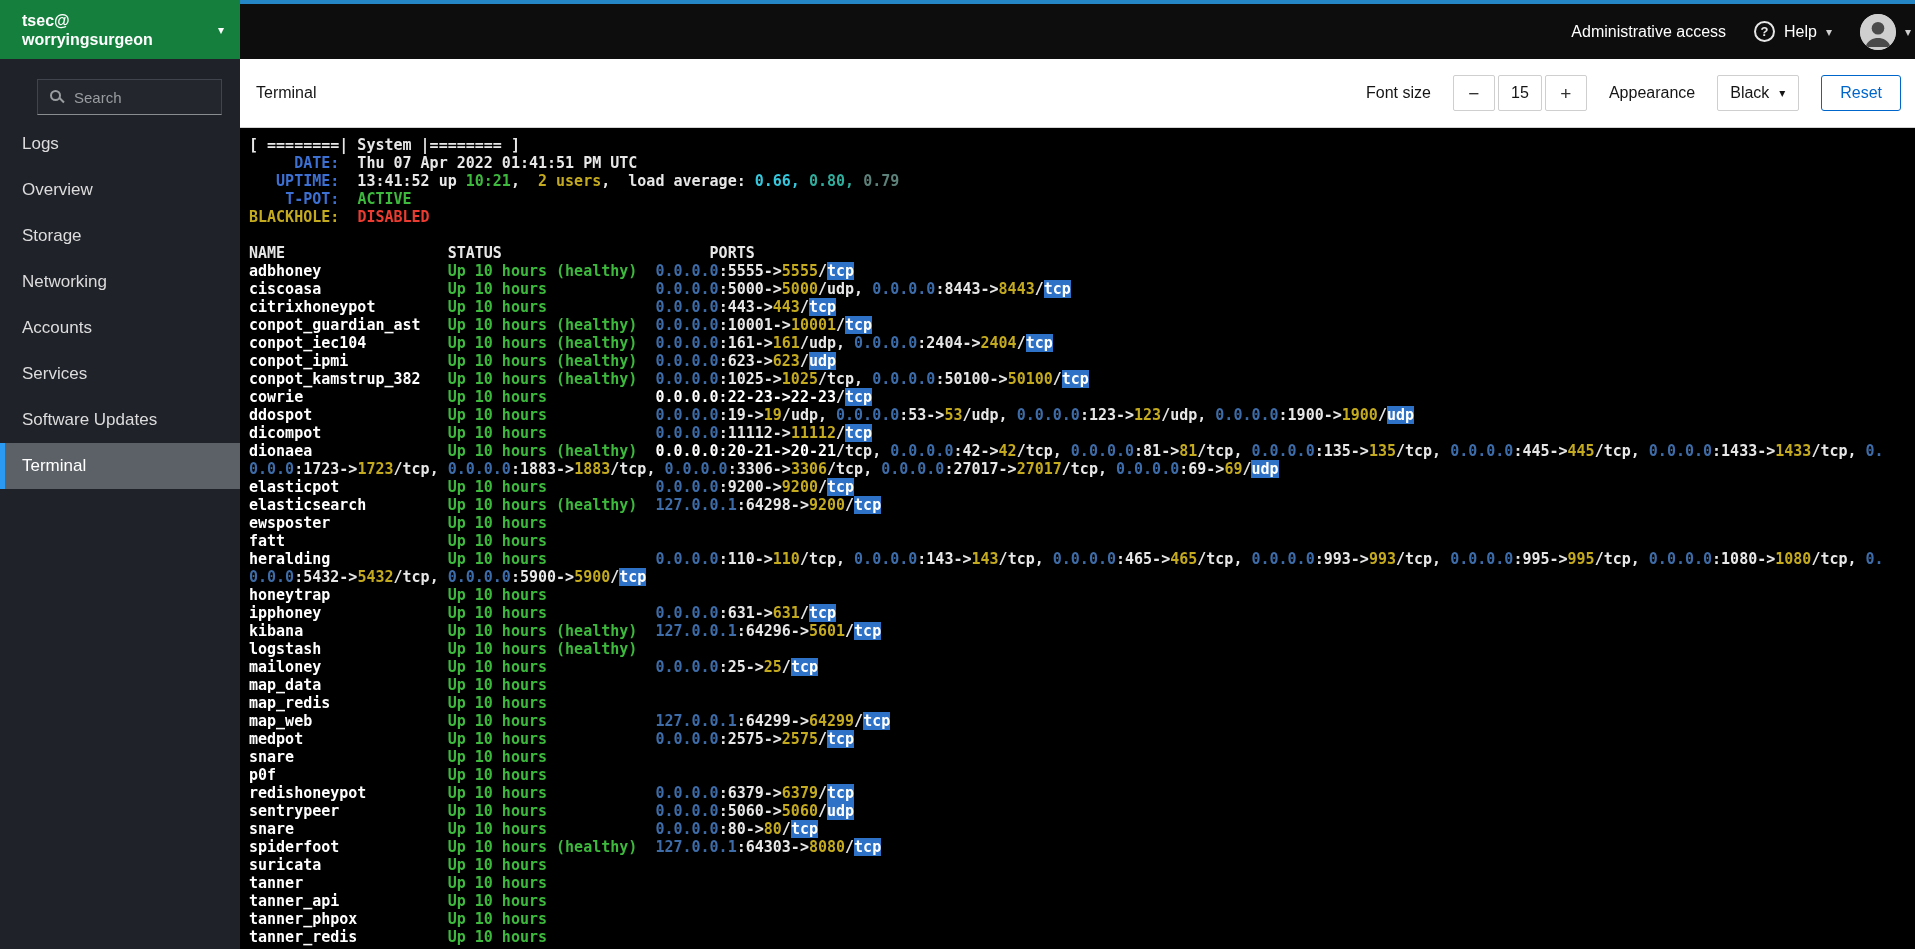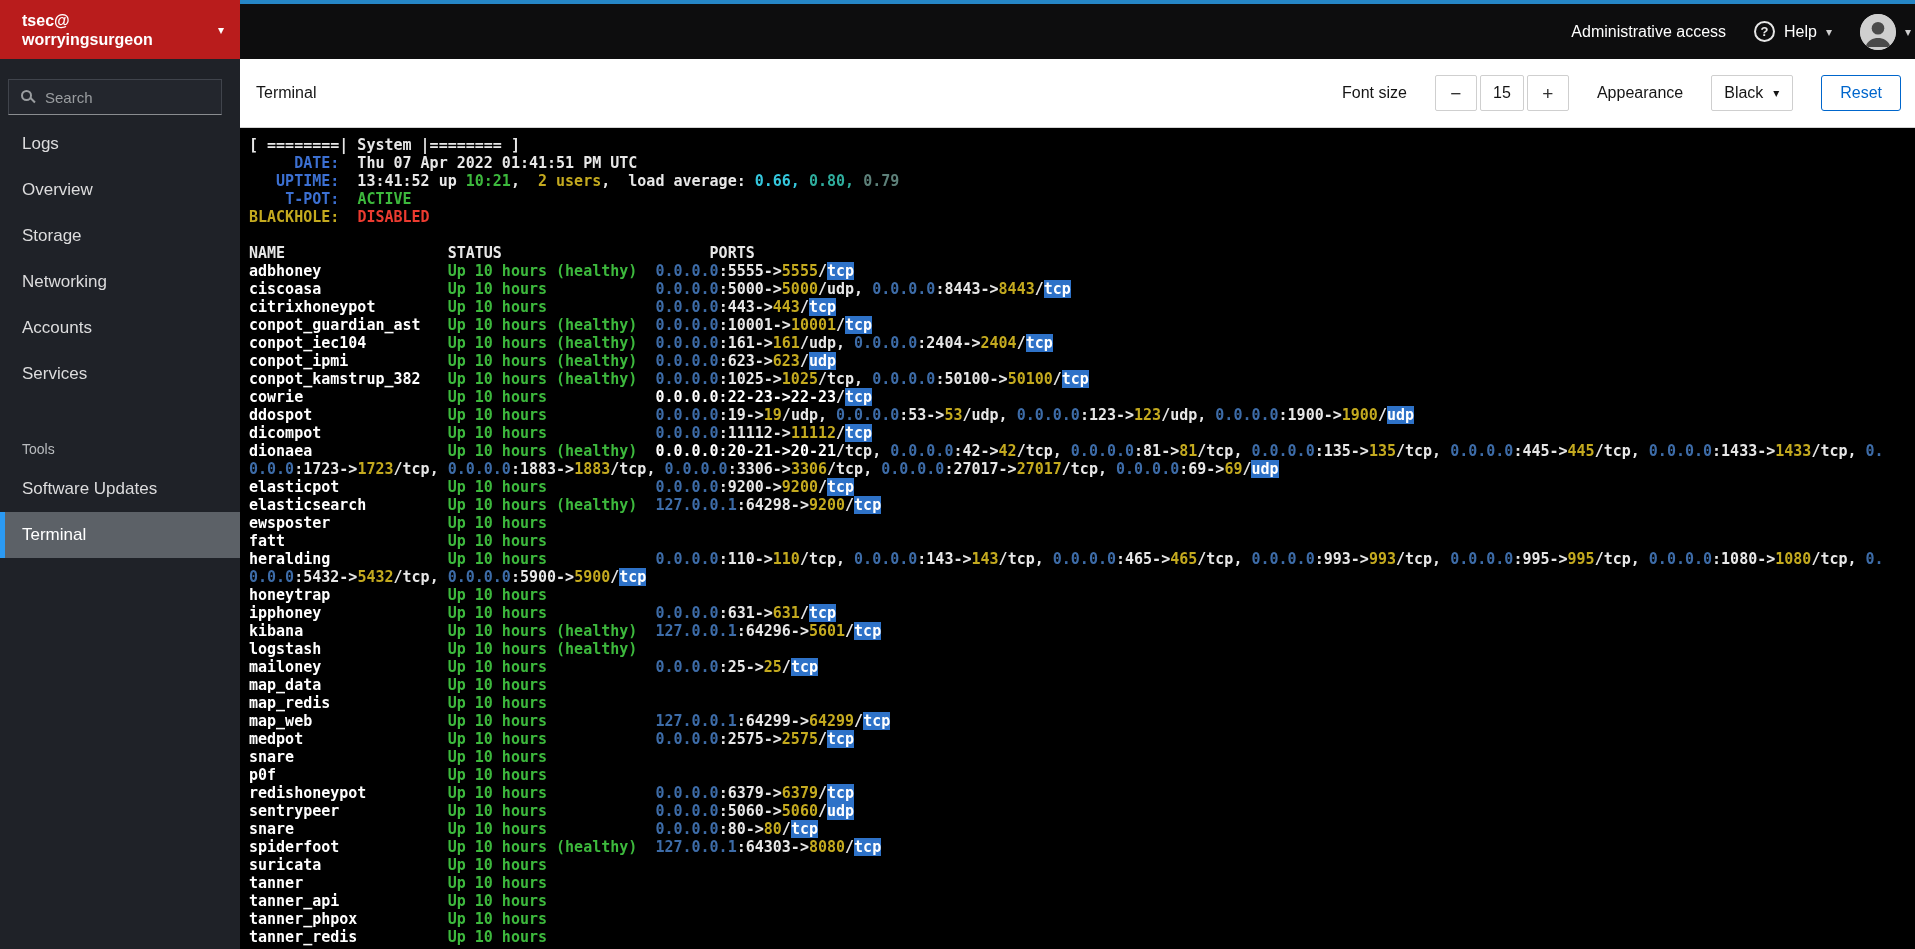--- a/index.html
+++ b/index.html
@@ -19,42 +19,42 @@
     font-size:13px;font-weight:bold;display:flex;align-items:center;justify-content:center}
   .help-label{color:#fff;font-size:16px}
   .caret{font-size:12px;line-height:1}
   .caret.light{color:#cfcfcf}
   .caret.dark{color:#151515}
   .avatar{width:36px;height:36px;border-radius:50%;overflow:hidden;display:block;background:#cfcfcf}
   .avatar svg{display:block;width:100%;height:100%}
 
   
   .sidebar{position:absolute;left:0;top:0;width:240px;height:100%;background:#1f2228;z-index:2}
-  .host-switcher{height:59px;background:#b91c1c;display:flex;align-items:center;
+  .host-switcher{height:59px;background:#15803d;display:flex;align-items:center;
     padding:0 16px 0 22px;cursor:pointer}
   .host-user,.host-name{color:#fff;font-weight:bold;font-size:16px;line-height:19px;white-space:nowrap}
   .host-switcher .caret{margin-left:auto;color:#fff}
-  .search-wrap{margin:20px 18px 6px 8px;position:relative}
+  .search-wrap{margin:20px 18px 6px 37px;position:relative}
   .search-input{width:100%;height:36px;background:#23262d;border:1px solid #40444c;
     border-bottom-color:#8a8d90;color:#dadada;font-size:15px;padding:0 10px 0 36px;
     font-family:inherit;outline:none}
   .search-input::placeholder{color:#9a9da0}
   .mag{position:absolute;left:13px;top:11px;width:11px;height:11px;border:2px solid #9a9da0;border-radius:50%}
   .mag::after{content:"";position:absolute;width:7px;height:2px;background:#9a9da0;
     right:-6px;bottom:-2px;transform:rotate(45deg)}
   .nav-section{padding:16px 0 9px 22px;color:#b9bcbf;font-size:14px}
   .nav-section.tools{margin-top:28px}
   .nav-item{padding:13px 22px;color:#dcdcdd;font-size:17px;cursor:pointer}
   .nav-item.active{background:#5c6167;color:#fff;border-left:5px solid var(--active,#2b9af3);padding-left:17px}
 
   
   .toolbar{position:absolute;left:240px;right:0;top:59px;height:69px;background:#fff;
     border-bottom:1px solid #d4d4d4;display:flex;align-items:center;padding:0 14px 0 16px;z-index:1}
   .tb-title{font-size:16px;color:#151515}
-  .tb-right{margin-left:auto;display:flex;align-items:center;gap:28px}
+  .tb-right{margin-left:auto;display:flex;align-items:center;gap:22px}
   .tb-label{font-size:16px;color:#151515}
   .gap{}
   .stepper{display:flex;gap:3px}
   .step-btn{width:42px;height:36px;background:#fff;border:1px solid #cfcfcf;border-radius:2px;
     font-size:19px;color:#333;cursor:pointer;font-family:inherit;line-height:1}
   .step-value{width:44px;height:36px;border:1px solid #cfcfcf;border-radius:2px;display:flex;
     align-items:center;justify-content:center;font-size:16px;color:#151515;background:#fff}
   .select{height:36px;min-width:82px;border:1px solid #cfcfcf;border-radius:2px;display:flex;
     align-items:center;gap:10px;padding:0 10px 0 12px;font-size:16px;color:#151515;cursor:pointer;background:#fff}
   .reset-btn{height:36px;padding:0 18px;background:#fff;border:1px solid var(--reset,#06c);
@@ -99,21 +99,20 @@
     </div>
 
     <nav>
       <div class="nav-item">Logs</div>
       <div class="nav-item">Overview</div>
       <div class="nav-item">Storage</div>
       <div class="nav-item">Networking</div>
       <div class="nav-item">Accounts</div>
       <div class="nav-item">Services</div>
 
-      <div class="nav-section tools">Tools</div>
       <div class="nav-item">Software Updates</div>
       <div class="nav-item active">Terminal</div>
     </nav>
   </aside>
 
   <header class="masthead">
     <button class="admin-access">Administrative access</button>
     <div class="help-menu">
       <span class="help-icon">?</span>
       <span class="help-label">Help</span>

